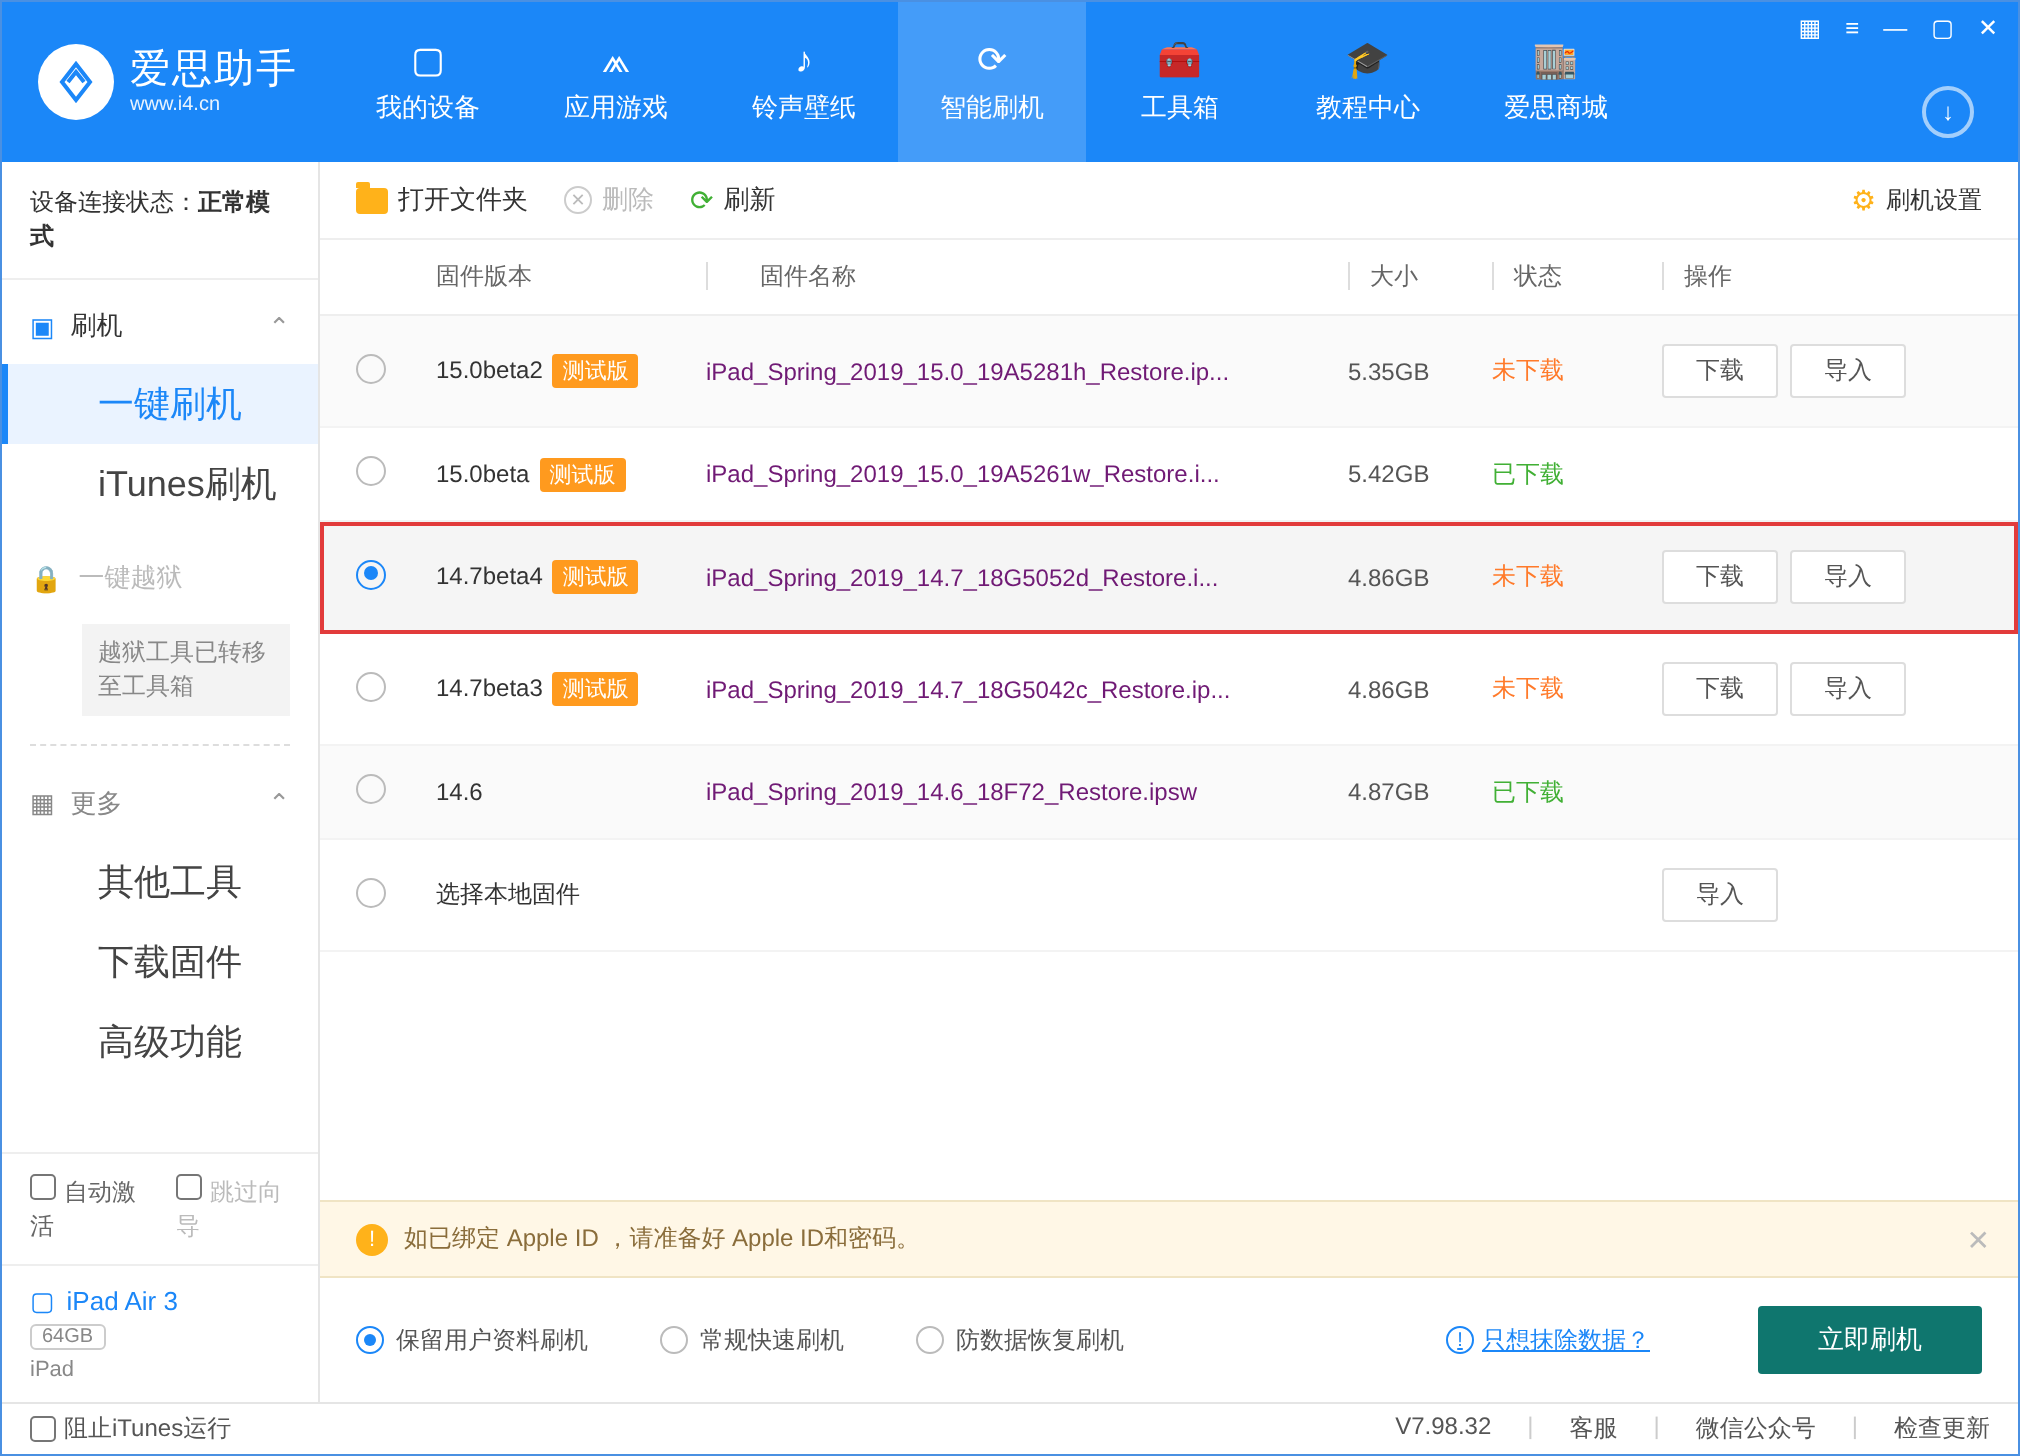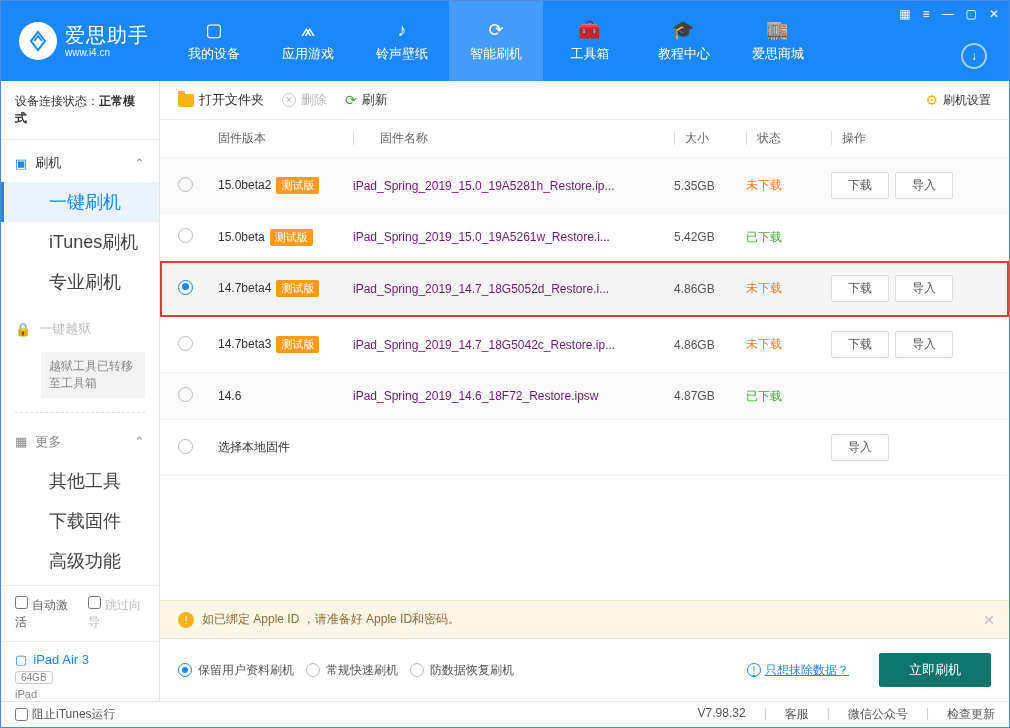--- a/index.html
+++ b/index.html
@@ -75,21 +75,21 @@
 .status-nd { color: #ff7a2a; }
 .status-dl { color: #41b035; }
 .btn { display: inline-block; border: 1px solid #ddd; background: #fff; padding: 4px 16px; border-radius: 2px; color: #555; cursor: pointer; margin-right: 6px; }
 
 
 .banner { display: flex; align-items: center; padding: 10px 18px; background: #fff7e6; color: #8a6d3b; border-top: 1px solid #f0e4c4; border-bottom: 1px solid #f0e4c4; position: relative; }
 .banner .warn { width: 16px; height: 16px; background: #ffb21a; border-radius: 50%; color: #fff; display: flex; align-items: center; justify-content: center; margin-right: 8px; font-size: 11px; }
 .banner .close { position: absolute; right: 14px; color: #bbb; cursor: pointer; font-size: 14px; }
 
 
-.options { display: flex; align-items: center; padding: 14px 18px; gap: 12px; }
+.options { display: flex; align-items: center; padding: 14px 18px; gap: 36px; }
 .opt-radio { display: flex; align-items: center; gap: 6px; color: #555; font-size: 12px; }
 .opt-radio .radio.small { width: 14px; height: 14px; }
 .opt-radio .radio.small.checked::after { width: 6px; height: 6px; top: 2.5px; left: 2.5px; }
 .link-q { margin-left: auto; color: #1b87f8; display: flex; align-items: center; gap: 4px; text-decoration: underline; cursor: pointer; }
 .primary-btn { background: #0f766e; color: #fff; padding: 8px 30px; border-radius: 2px; cursor: pointer; font-size: 13px; margin-left: 18px; }
 
 
 .statusbar { position: absolute; bottom: 0; left: 0; right: 0; height: 26px; border-top: 1px solid #e5e5e5; display: flex; align-items: center; padding: 0 14px; font-size: 12px; color: #555; background: #fff; }
 .statusbar label { display: flex; align-items: center; gap: 4px; }
 .statusbar .sb-right { margin-left: auto; display: flex; gap: 18px; }
@@ -160,21 +160,20 @@
       <span>设备连接状态：</span><b>正常模式</b>
     </div>
     <div class="side-section">
       <div class="side-head">
         <span style="color:#1b87f8">▣</span>
         <span>刷机</span>
         <span style="position:absolute;right:14px;color:#999">⌃</span>
       </div>
       <div class="side-sub active">一键刷机</div>
       <div class="side-sub">iTunes刷机</div>
-      <div class="side-sub">专业刷机</div>
     </div>
     <div class="side-section">
       <div class="side-head" style="color:#bbb">
         <span>🔒</span>
         <span>一键越狱</span>
       </div>
       <div class="side-note">越狱工具已转移至工具箱</div>
     </div>
     <div class="side-divider"></div>
     <div class="side-section">

